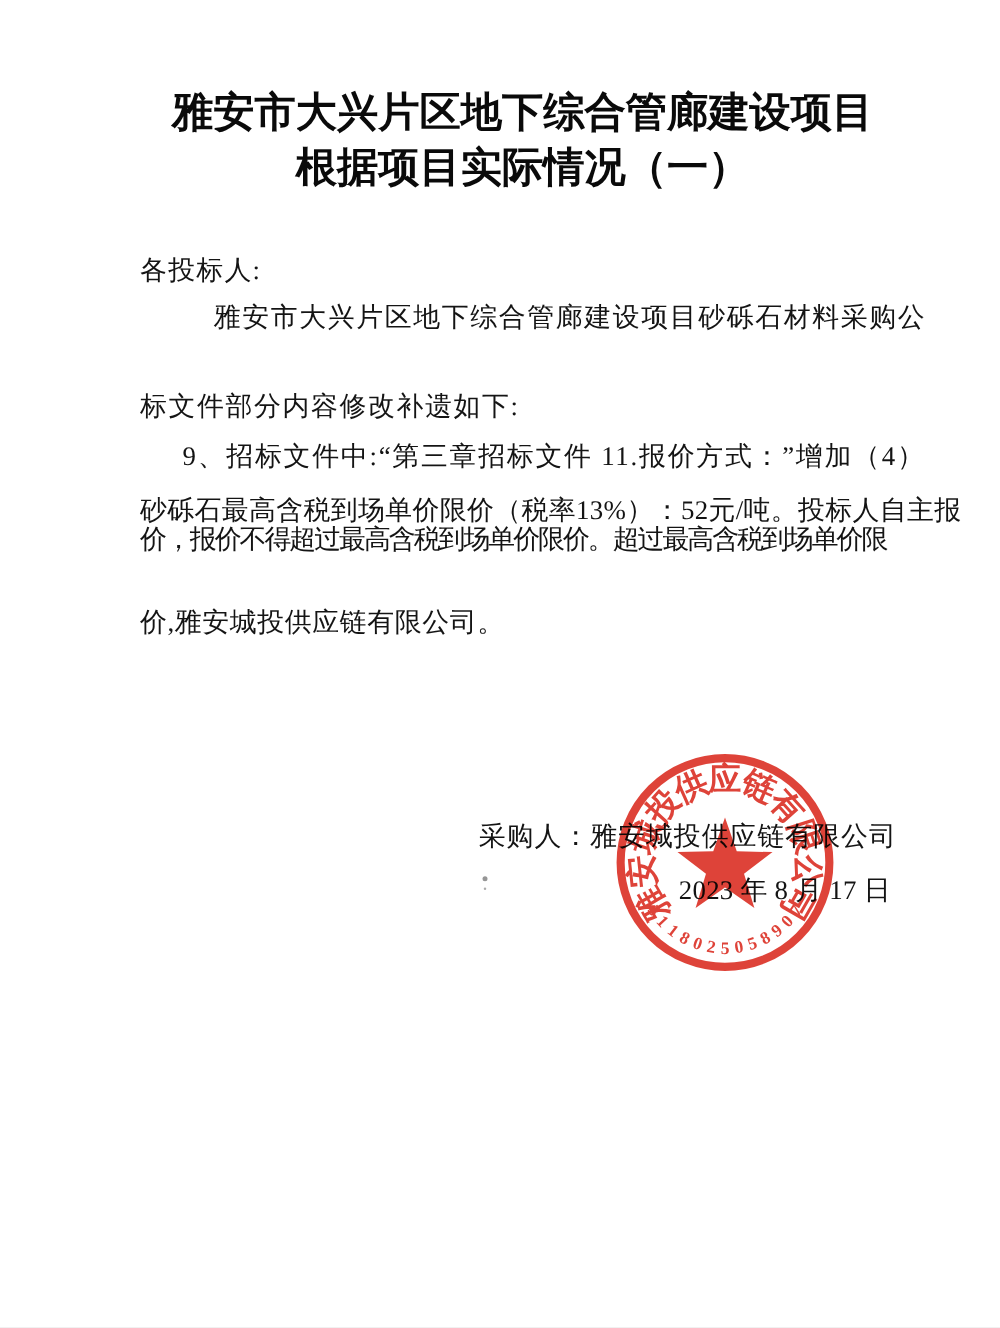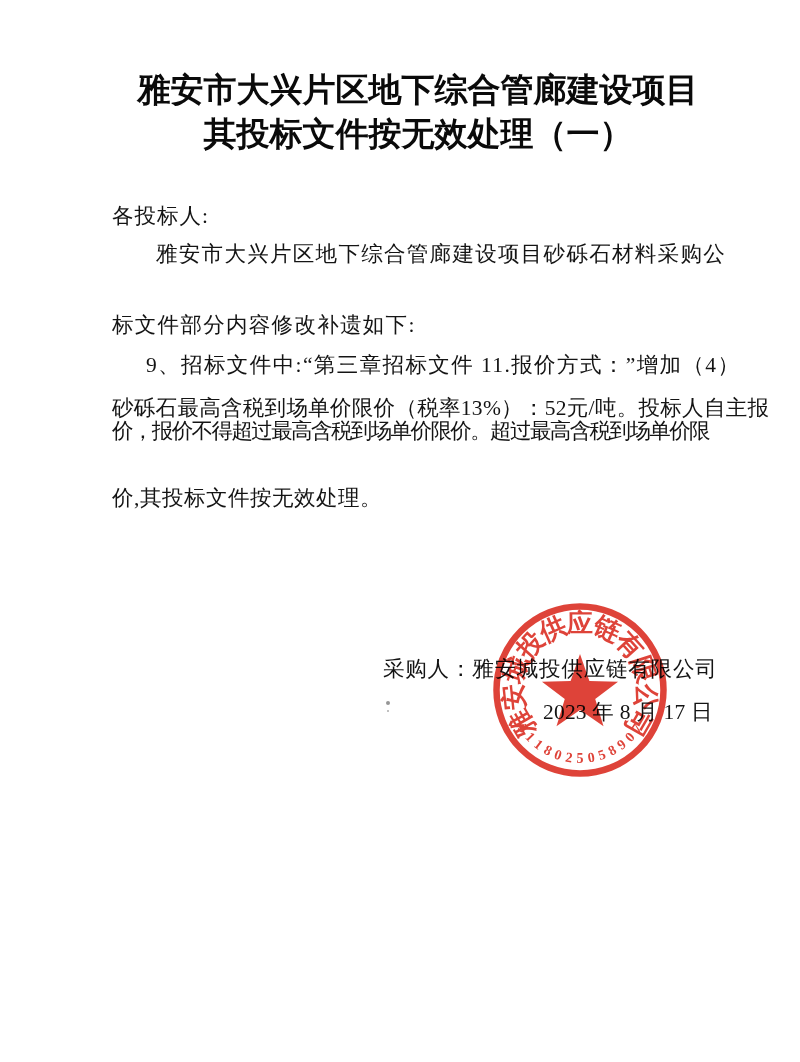--- a/index.html
+++ b/index.html
@@ -23,31 +23,31 @@
     position:absolute;left:386px;top:701px;width:4px;height:4px;border-radius:50%;
     background:#6a6a6a;opacity:.7;box-shadow:0 8px 0 -1px #8a8a8a;
   }
 </style>
 </head>
 <body>
 
 <div class="page">
 
   <div class="doc-title" style="top:70px">雅安市大兴片区地下综合管廊建设项目</div>
-  <div class="doc-title" style="top:114px">其投标文件按无效处理（一）</div>
+  <div class="doc-title" style="top:114px">根据项目实际情况（一）</div>
 
   <div class="line" style="left:112px;top:204px;letter-spacing:1px">各投标人:</div>
 
-  <div class="line" style="left:156px;top:242px;letter-spacing:1.3px">雅安市大兴片区地下综合管廊建设项目砂砾石材料采购公</div>
+  <div class="line" style="left:171px;top:242px;letter-spacing:1.3px">雅安市大兴片区地下综合管廊建设项目砂砾石材料采购公</div>
   <div class="line" style="left:112px;top:313px;letter-spacing:1.3px">标文件部分内容修改补遗如下:</div>
 
   <div class="line" style="left:146px;top:353px;letter-spacing:1.4px">9、招标文件中:“第三章招标文件 11.报价方式：”增加（4）</div>
   <div class="line" style="left:112px;top:396px;letter-spacing:0.3px">砂砾石最高含税到场单价限价（税率13%）：52元/吨。投标人自主报</div>
   <div class="line" style="left:112px;top:419px;letter-spacing:-1.6px">价，报价不得超过最高含税到场单价限价。超过最高含税到场单价限</div>
-  <div class="line" style="left:112px;top:486px;letter-spacing:0.5px">价,其投标文件按无效处理。</div>
+  <div class="line" style="left:112px;top:486px;letter-spacing:0.5px">价,雅安城投供应链有限公司。</div>
 
 
   <div class="line" style="left:383px;top:657px;letter-spacing:0.8px">采购人：雅安城投供应链有限公司</div>
   <div class="line" style="left:543px;top:700px;letter-spacing:0.2px">2023 年 8 月 17 日</div>
 
   <div class="artifact-dot"></div>
 
   <svg class="stamp" width="190" height="196" viewBox="-95 -98 190 196" aria-hidden="true">
     <circle cx="0" cy="0" r="83.5" fill="none" stroke-width="6.5" stroke="#dc3328"></circle>
     <polygon transform="translate(0,4)" points="0,-40 9.4,-12.94 38.04,-12.36 15.22,4.94 23.51,32.36 0,16 -23.51,32.36 -15.22,4.94 -38.04,-12.36 -9.4,-12.94" fill="#dc3328"></polygon>

